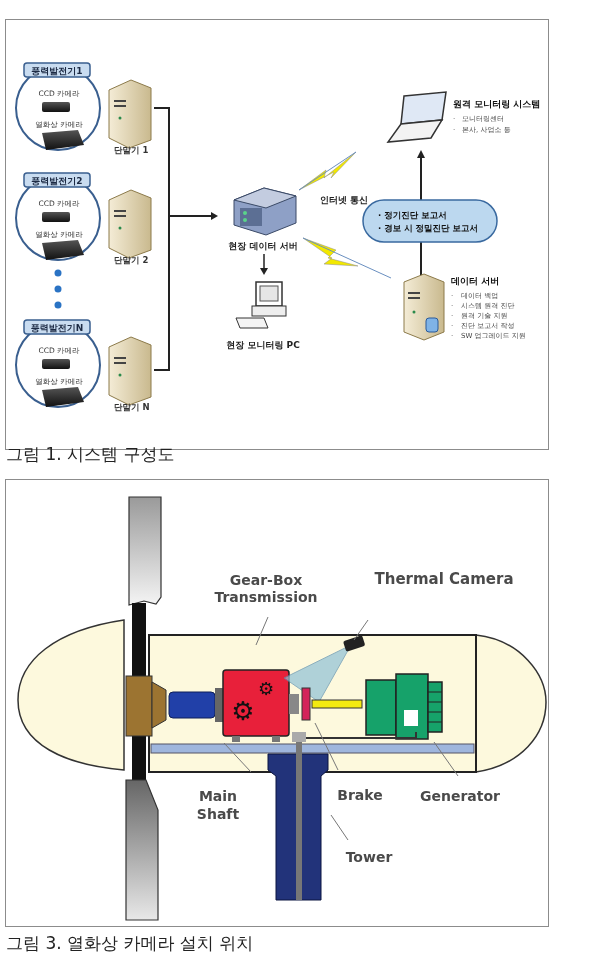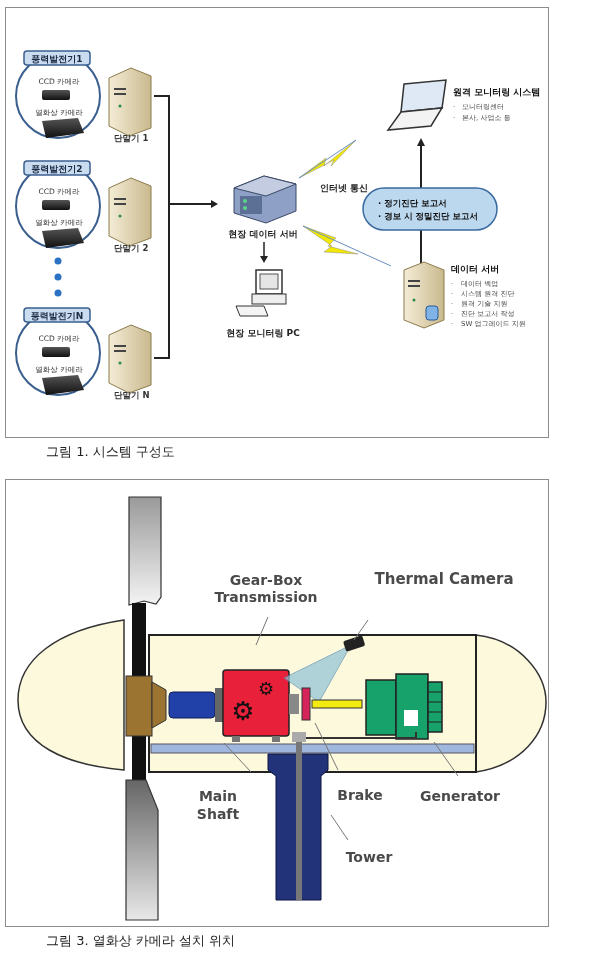--- a/index.html
+++ b/index.html
@@ -1,20 +1,20 @@
 <!DOCTYPE html>
 <html><head>
 <meta charset="utf-8">
 <style>
   html, body { margin:0; padding:0; background:#fff; }
   body { width:600px; height:953px; position:relative; font-family:"DejaVu Sans", sans-serif; overflow:hidden; }
   .frame { position:absolute; left:5px; width:544px; border:1px solid #8c8c8c; background:#fff; box-sizing:border-box; }
-  #fig1 { top:7px; height:431px; }
+  #fig1 { top:19px; height:431px; }
   #fig2 { top:479px; height:448px; }
-  .caption { position:absolute; left:6px; font-size:13px; color:#222; font-family:"DejaVu Sans", sans-serif;margin-left:40px; }
+  .caption { position:absolute; left:6px; font-size:17px; color:#222; font-family:"DejaVu Sans", sans-serif; }
   #cap1 { top:443px; }
   #cap2 { top:932px; }
   svg text { font-family:"DejaVu Sans", sans-serif; }
   .k { font-weight:bold; }
 </style>
 </head>
 <body>
 
 <div class="frame" id="fig1">
 <svg width="544" height="431" viewBox="0 0 544 431">

